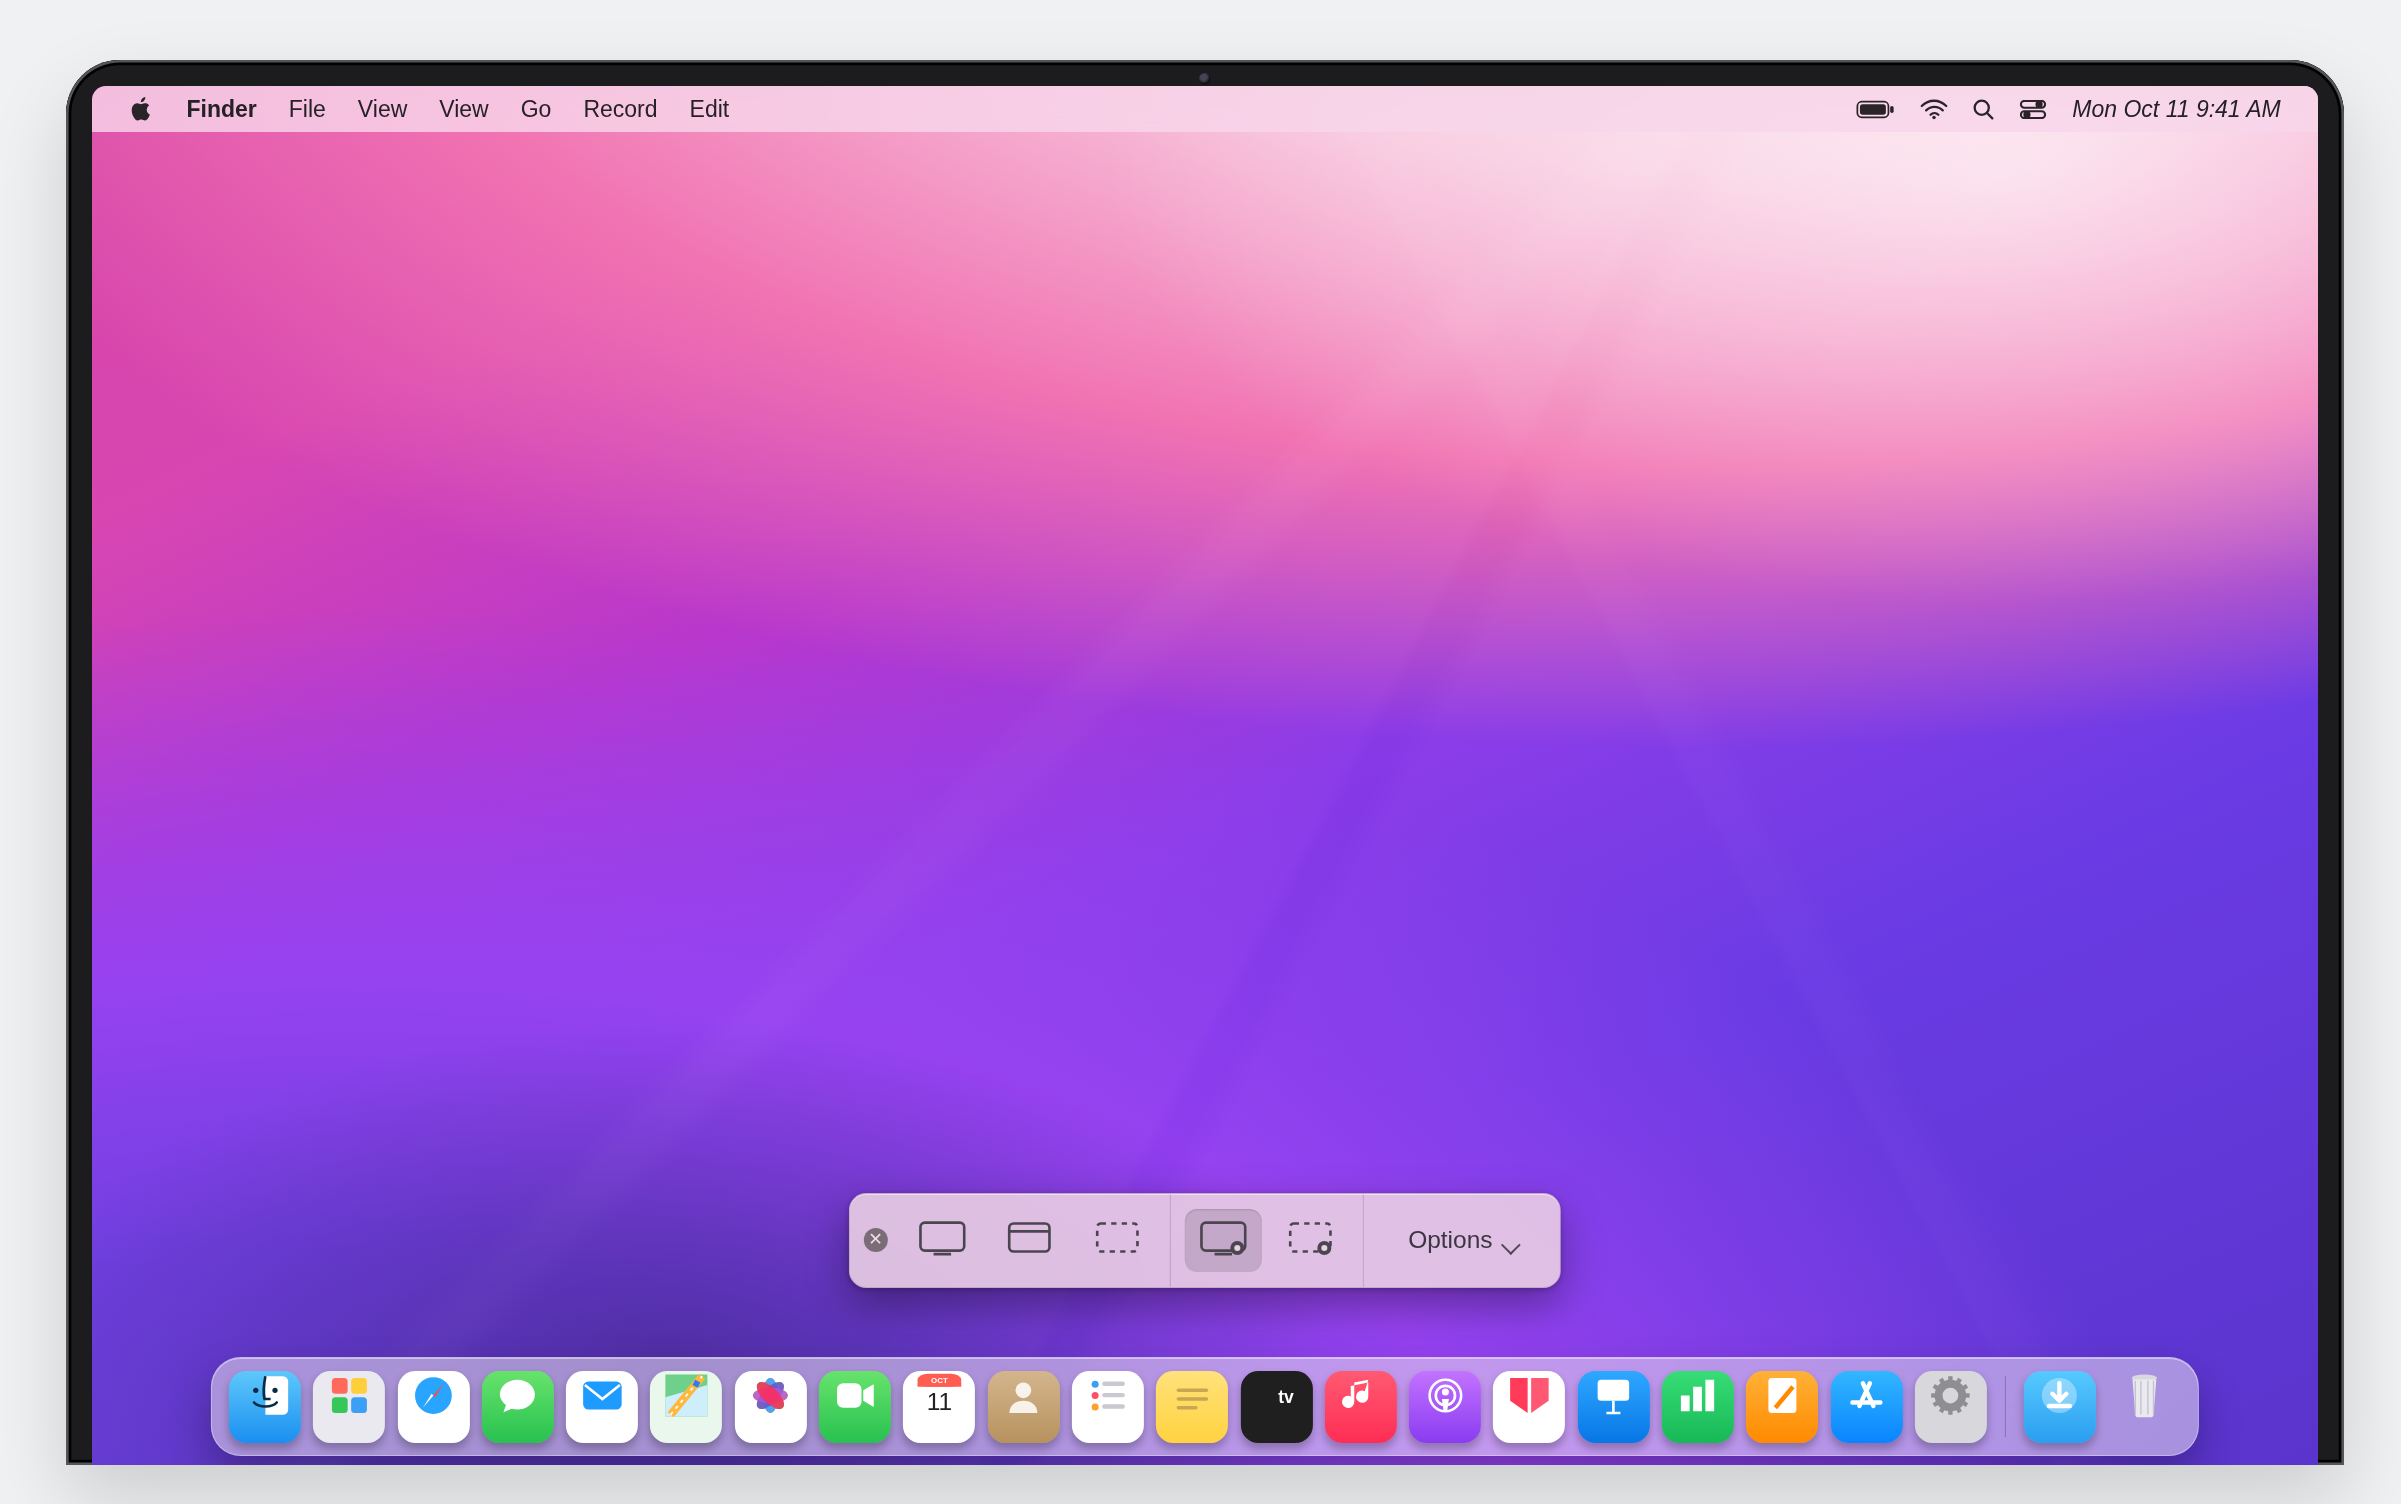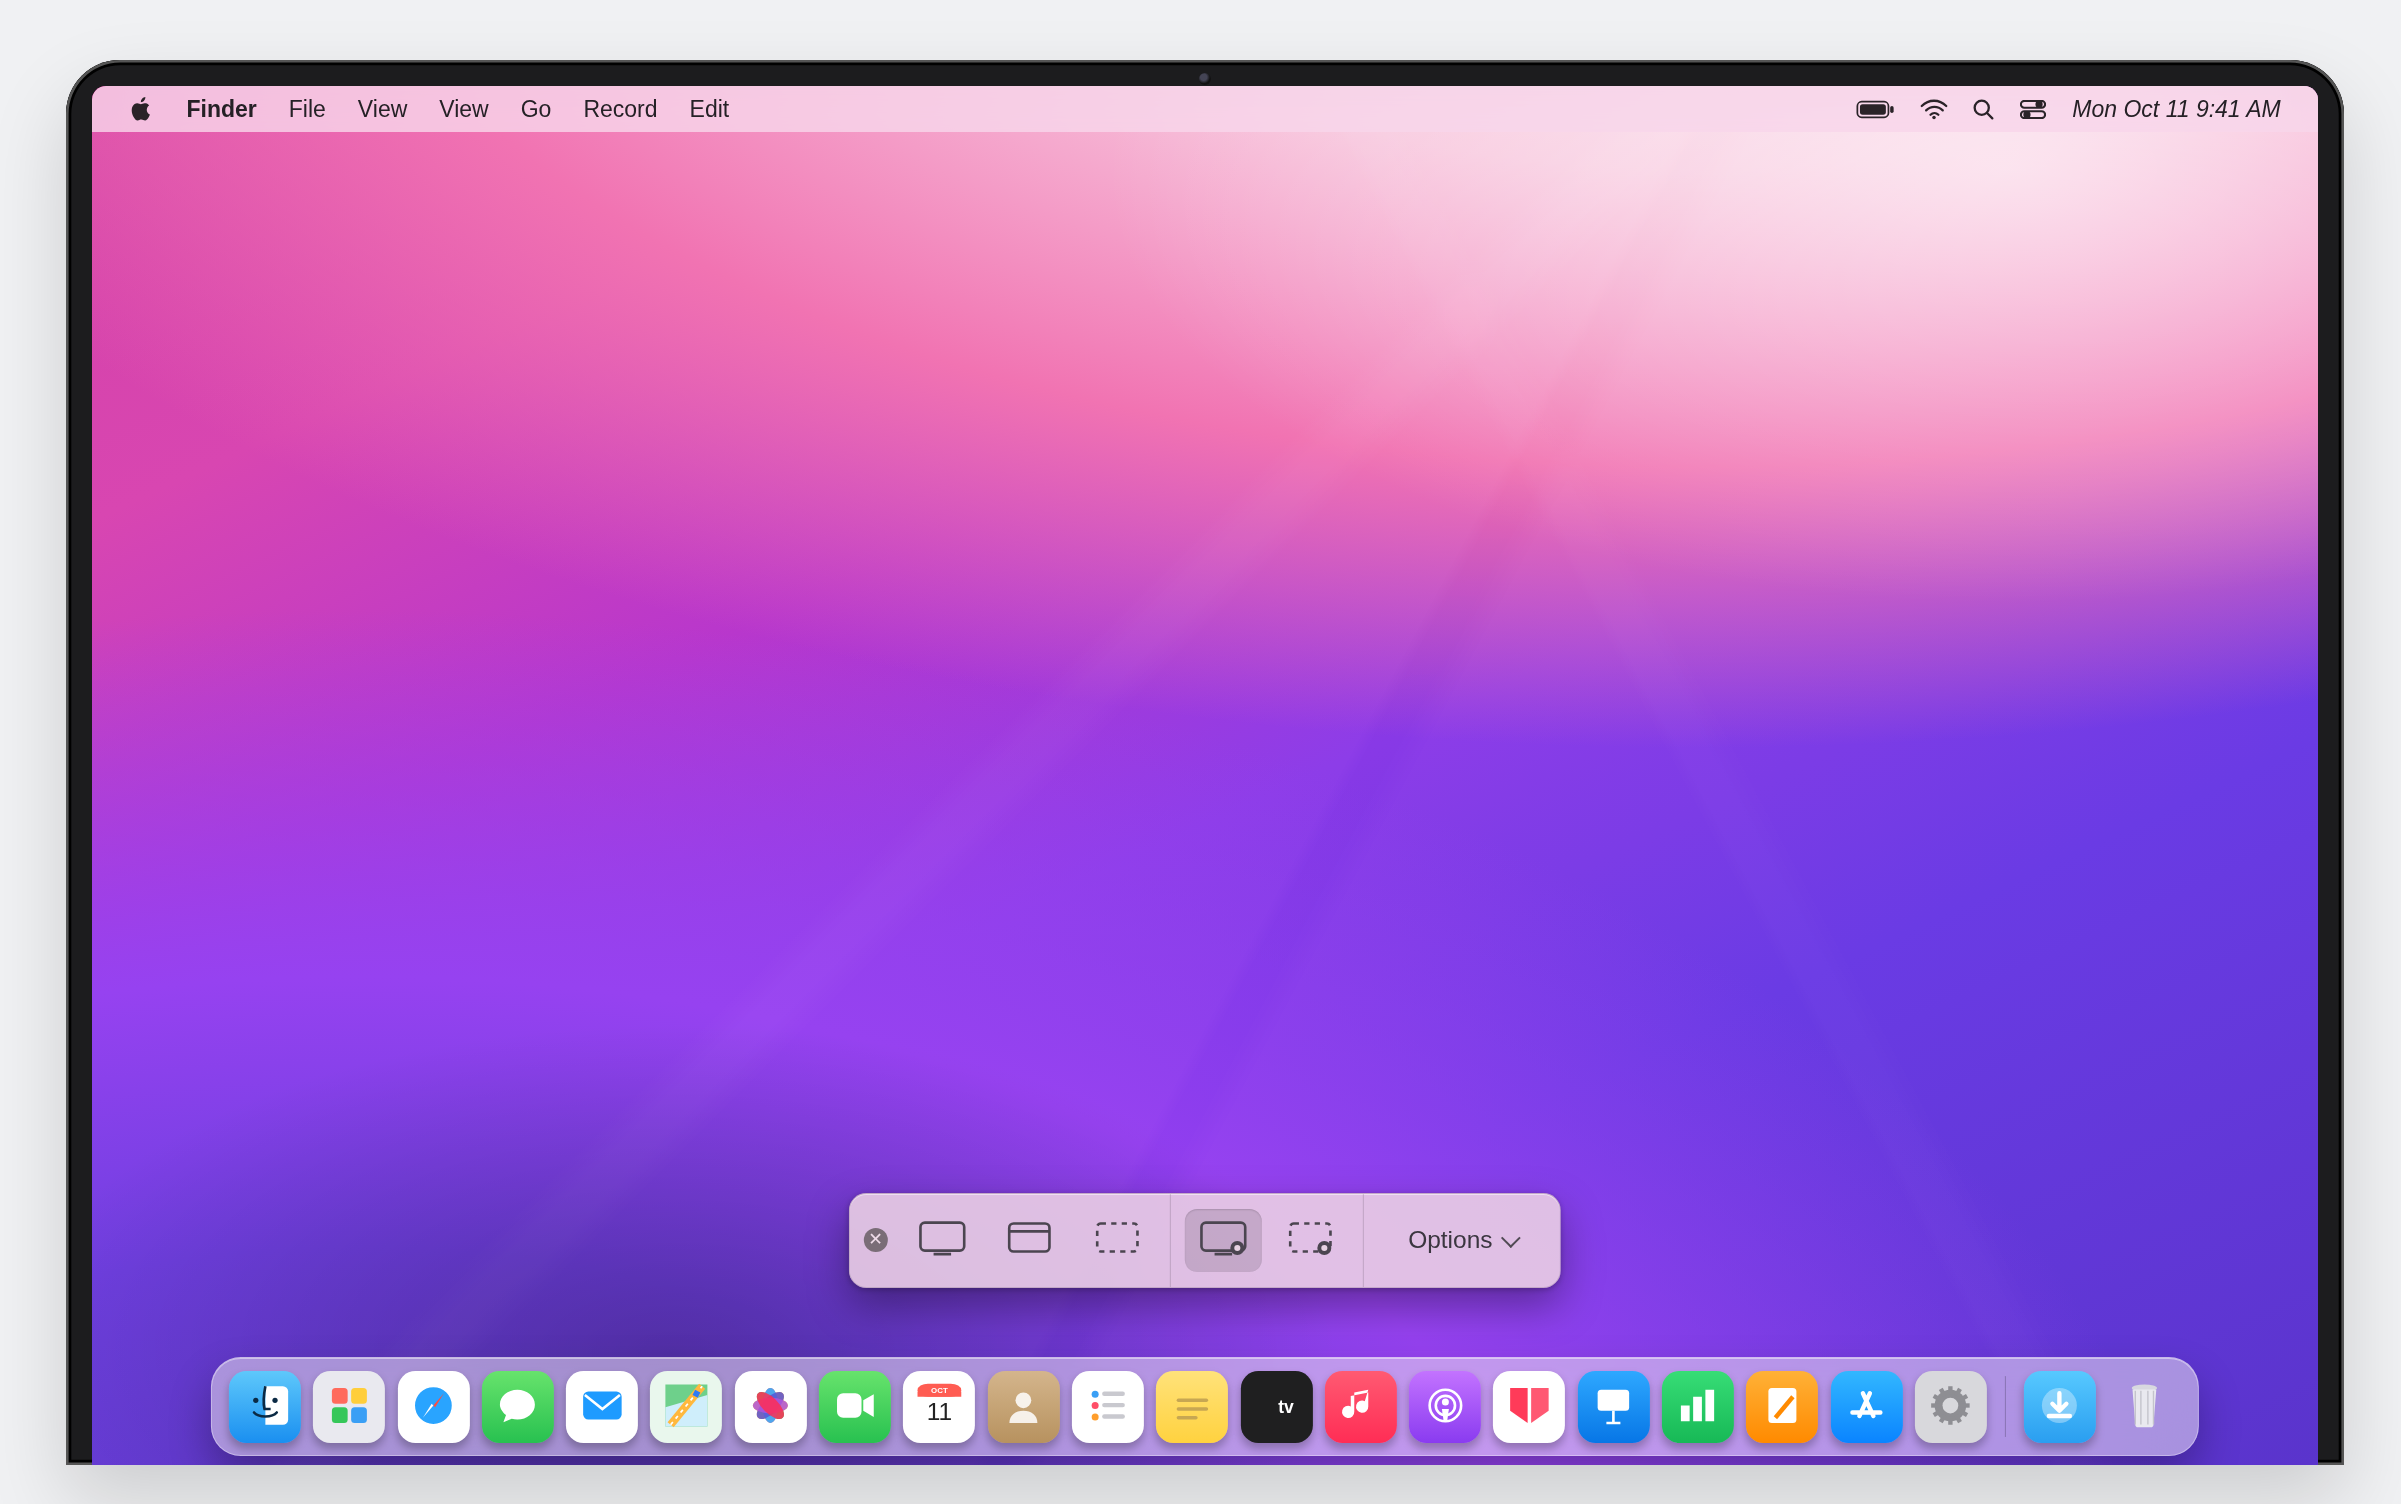--- a/index.html
+++ b/index.html
@@ -112,21 +112,21 @@
   .shotbar .btn.selected { background: rgba(0,0,0,.12); box-shadow: inset 0 0.9px 1.8px rgba(0,0,0,.15); }
   .shotbar .btn svg { width: 49px; height: 39px; }
   .shotbar .close {
     width: 24.5px; height: 24.5px; border-radius: 50%;
     background: #7a6d77; color: #efdce9;
     display:flex; align-items:center; justify-content:center;
     margin-right: 5.3px;
     font-size: 17.5px; line-height: 1;
   }
   .shotbar .textbtn {
-    padding: 0 30px; display:flex; align-items:center; gap:7px;
+    padding: 0 30px; display:flex; align-items:flex-end; gap:7px;
     white-space: nowrap;
   }
   .shotbar .chev::after{
     content:""; display:inline-block; width:12.3px; height:12.3px;
     border-right:2.2px solid #514a54; border-bottom:2.2px solid #514a54;
     transform: rotate(45deg) translateY(-2.6px); margin-left:1.8px;
   }
 
   
   .dock-wrap{
@@ -136,21 +136,21 @@
     display:flex; align-items:flex-end; gap:12.3px;
     padding:12.3px 17.5px;
     background: rgba(232, 222, 236, .55);
     border:0.9px solid rgba(255,255,255,.35);
     border-radius:30px;
     box-shadow: 0 21px 42px rgba(0,0,0,.28), inset 0 0.9px 0 rgba(255,255,255,.45);
     backdrop-filter: blur(24.5px);
   }
   .dock .icon{
     width:72px; height:72px; border-radius:17.5px;
-    display:flex; align-items:center; justify-content:center;
+    display:flex; justify-content:center;
     box-shadow: 0 5.3px 8.8px rgba(0,0,0,.25);
     position:relative;
   }
   .dock .sep{
     width:1.8px; height:61px; align-self:center;
     background:rgba(0,0,0,.22); border-radius:0.9px; margin:0 5.3px;
   }
   .dock .icon.trash{ background:transparent; box-shadow:none; }
   .dock svg{ width:49px; height:49px; }
 

